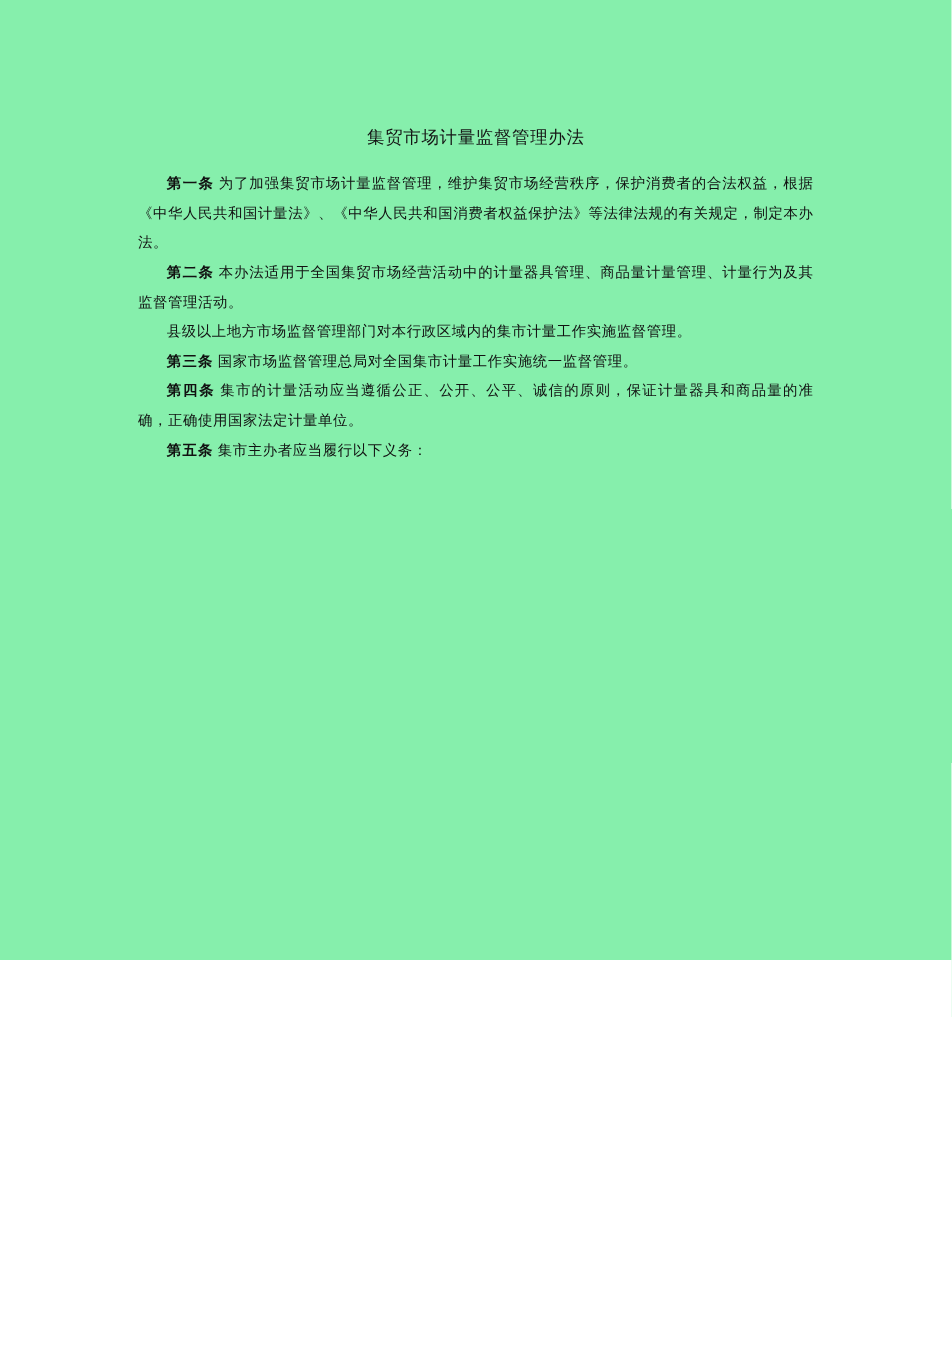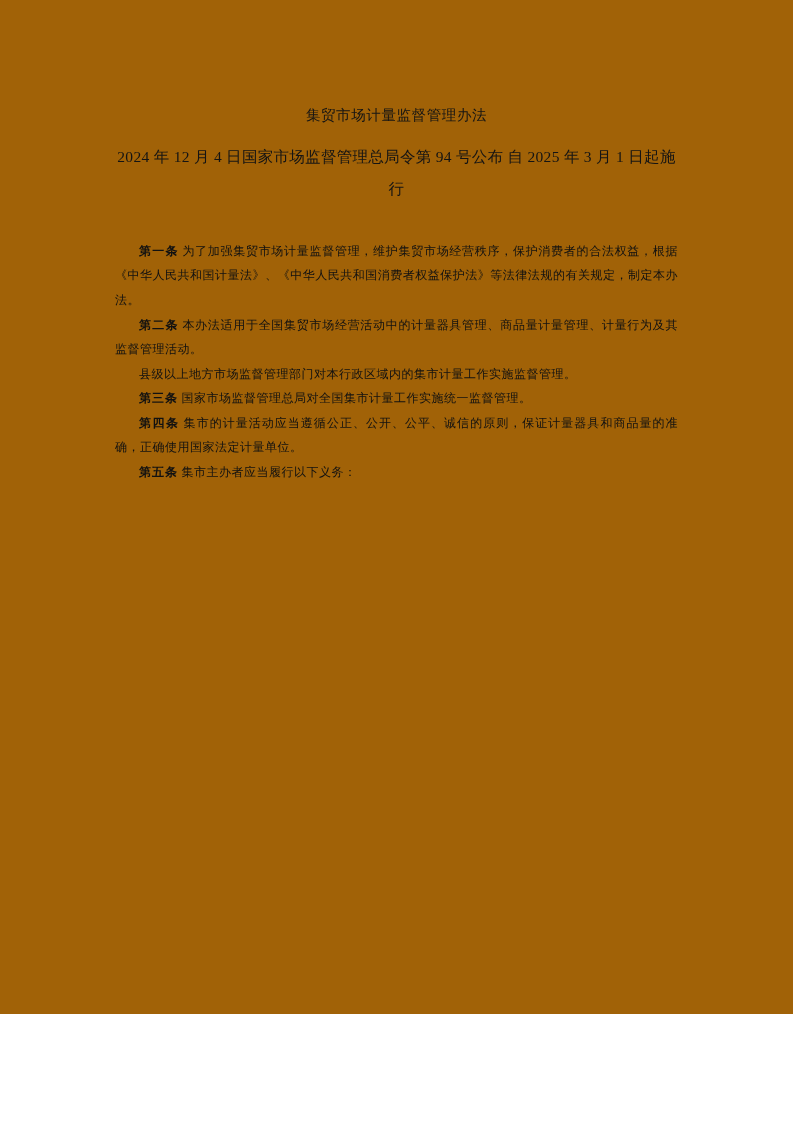--- a/index.html
+++ b/index.html
@@ -10,24 +10,24 @@
   body {
     width: 793px;
     height: 1122px;
     font-family: "Liberation Serif", "DejaVu Serif", serif;
     color: #1a1a1a;
     overflow: hidden;
   }
   .page {
     position: relative;
     width: 793px;
-    height: 1014px;
+    height: 800px;
     box-sizing: border-box;
     padding: 104px 115px 40px 115px;
-    background: #a16207;
+    background: #86efac;
   }
   .doc-title {
     text-align: center;
     font-size: 14.5px;
     line-height: 1.6;
     letter-spacing: 0.6px;
     margin: 0 0 14px 0;
     font-weight: normal;
     color: #141414;
   }
@@ -58,21 +58,20 @@
     letter-spacing: 1px;
   }
 </style>
 </head>
 <body>
 
 <div class="page">
 
   <h1 class="doc-title">集贸市场计量监督管理办法</h1>
 
-  <div class="doc-subtitle">2024 年 12 月 4 日国家市场监督管理总局令第 94 号公布 自 2025 年 3 月 1 日起施行</div>
 
   <div class="body-text">
     <p class="para"><span class="art-label">第一条</span> <span>为了加强集贸市场计量监督管理，维护集贸市场经营秩序，保护消费者的合法权益，根据《中华人民共和国计量法》、《中华人民共和国消费者权益保护法》等法律法规的有关规定，制定本办法。</span></p>
     <p class="para"><span class="art-label">第二条</span> <span>本办法适用于全国集贸市场经营活动中的计量器具管理、商品量计量管理、计量行为及其监督管理活动。</span></p>
     <p class="para"><span>县级以上地方市场监督管理部门对本行政区域内的集市计量工作实施监督管理。</span></p>
     <p class="para"><span class="art-label">第三条</span> <span>国家市场监督管理总局对全国集市计量工作实施统一监督管理。</span></p>
     <p class="para"><span class="art-label">第四条</span> <span>集市的计量活动应当遵循公正、公开、公平、诚信的原则，保证计量器具和商品量的准确，正确使用国家法定计量单位。</span></p>
     <p class="para"><span class="art-label">第五条</span> <span>集市主办者应当履行以下义务：</span></p>
   </div>
 

